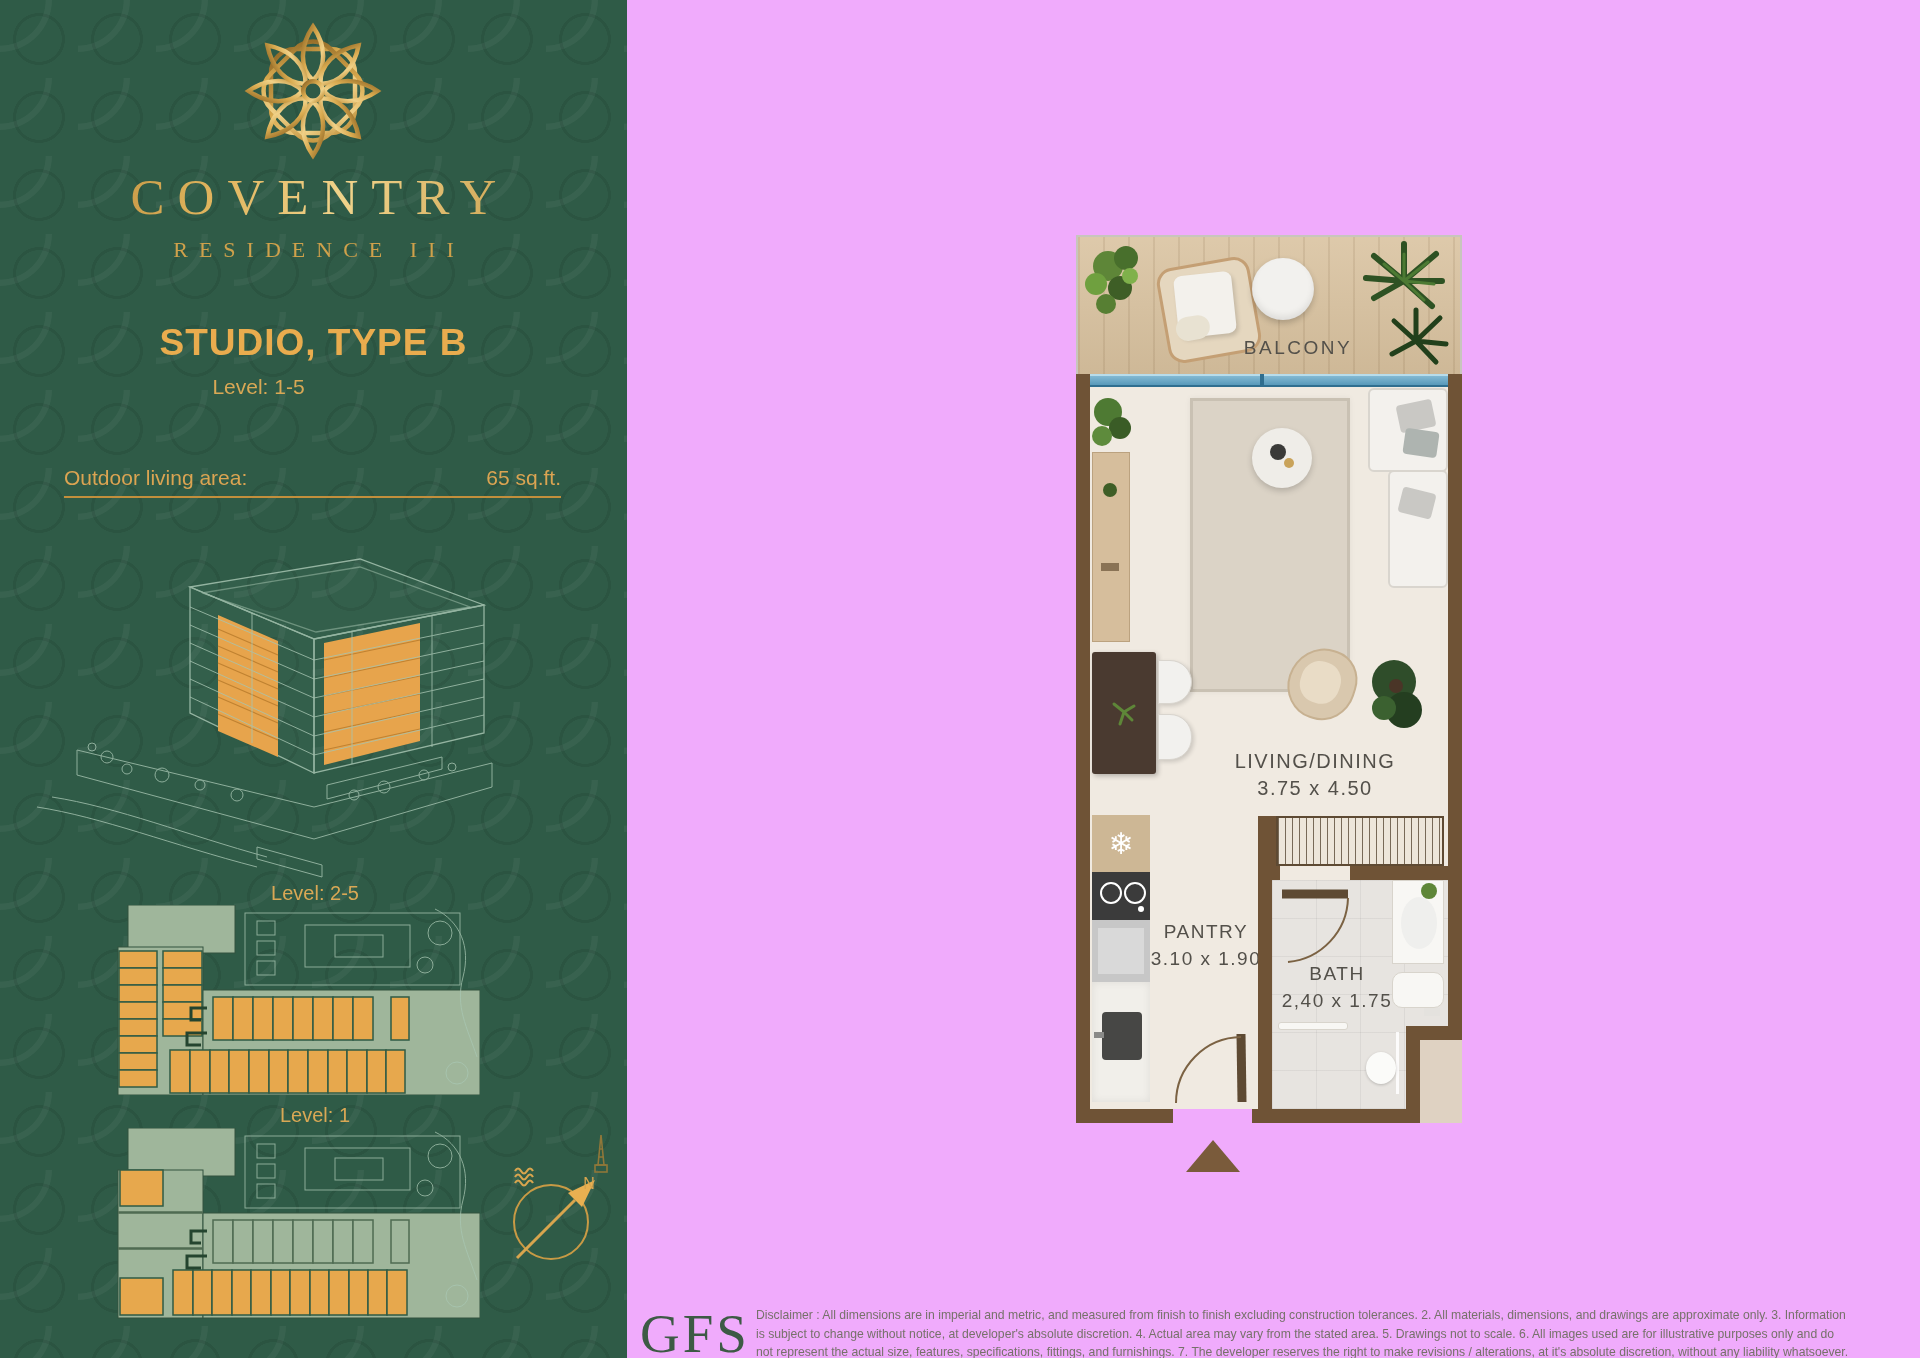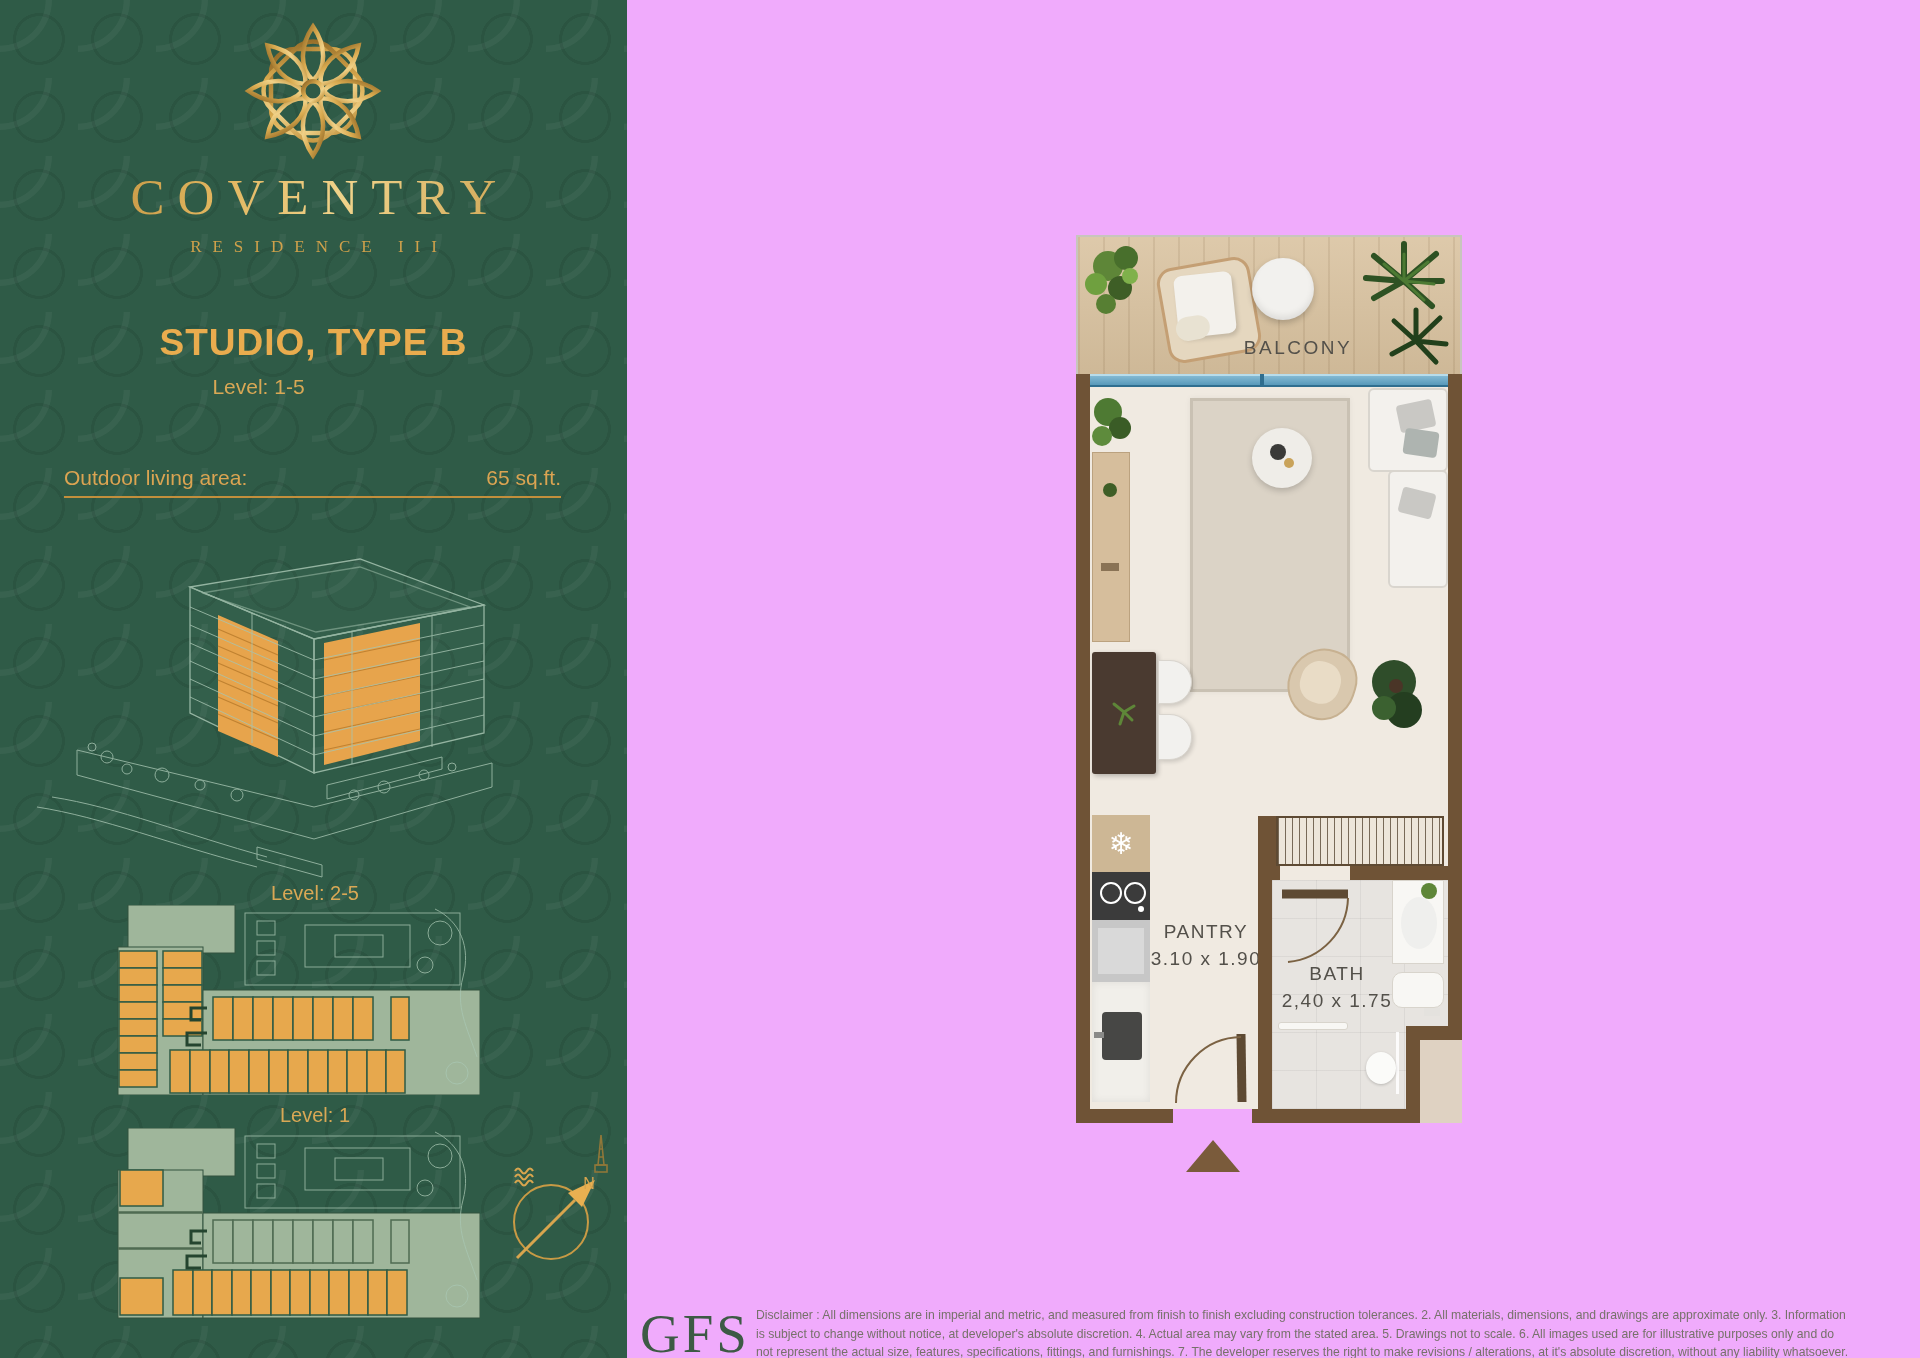--- a/index.html
+++ b/index.html
@@ -11,21 +11,21 @@
     background-color:#2F5B47;
     background-image:
       radial-gradient(circle farthest-side at 50% 50%, transparent 58%, rgba(0,0,0,.08) 59%, rgba(0,0,0,.08) 66%, transparent 67%),
       radial-gradient(circle farthest-side at 0% 0%, transparent 58%, rgba(255,255,255,.045) 59%, rgba(255,255,255,.045) 66%, transparent 67%);
     background-size:78px 78px;}
   .brand-name{left:0;top:168px;width:627px;text-align:center;
     font-family:"Liberation Serif",serif;font-size:51px;letter-spacing:13px;text-indent:13px;
     color:#D8A74F;background:linear-gradient(100deg,#a97a2c,#e2b65f 35%,#f0d38b 55%,#bb8a33);
     -webkit-background-clip:text;background-clip:text;-webkit-text-fill-color:transparent;}
   .brand-sub{left:0;top:237px;width:627px;text-align:center;
-    font-family:"Liberation Serif",serif;font-size:17px;letter-spacing:11px;text-indent:11px;color:#CFA14B;}
+    font-family:"Liberation Serif",serif;font-size:22px;letter-spacing:11px;text-indent:11px;color:#CFA14B;}
   .unit-title{left:0;top:322px;width:627px;text-align:center;font-weight:bold;
     font-size:37px;letter-spacing:1px;color:#E9AC4E;}
   .unit-level{left:0;top:375px;width:517px;text-align:center;font-size:21px;color:#D9A855;}
   .area-row{position:absolute;left:64px;width:497px;display:flex;justify-content:space-between;
     font-size:21px;color:#DBA452;border-bottom:2px solid #C28F3C;padding-bottom:6px;}
   .lvl-label{position:absolute;width:180px;text-align:center;font-size:20px;color:#D9A855;}
   
   .content-bg{left:627px;top:0;width:1293px;height:1358px;background:#f0abfc;padding-left:32px;}
   .balcony{left:1076px;top:235px;width:386px;height:140px;background:#D9C29F;
     background-image:repeating-linear-gradient(90deg, rgba(95,65,30,.10) 0 2px, transparent 2px 25px),
@@ -331,20 +331,24 @@
       </div>
 
       <div class="abs" style="left:1092px;top:652px;width:64px;height:122px;background:#4A3A30;border-radius:3px;box-shadow:2px 2px 5px rgba(0,0,0,.25)">
         <svg class="abs" style="left:16px;top:44px" width="32" height="32" viewBox="0 0 32 32">
             <path d="M16,16 L6,8 M16,16 L26,10 M16,16 L12,28 M16,16 L24,24" stroke="#5E8638" stroke-width="3" stroke-linecap="round"></path>
           </svg>
       </div>
       <div class="abs" style="left:1158px;top:660px;width:34px;height:44px;background:#F2F1EE;border:1px solid #D9D5CE;border-radius:0 22px 22px 0;box-sizing:border-box;box-shadow:2px 2px 4px rgba(0,0,0,.15)"></div>
       <div class="abs" style="left:1158px;top:714px;width:34px;height:46px;background:#F2F1EE;border:1px solid #D9D5CE;border-radius:0 22px 22px 0;box-sizing:border-box;box-shadow:2px 2px 4px rgba(0,0,0,.15)"></div>
 
+      <div class="abs room-label" style="left:1205px;top:748px;width:220px">
+        <div>LIVING/DINING</div>
+        <div>3.75 x 4.50</div>
+      </div>
 
       <div class="abs wall" style="left:1258px;top:816px;width:18px;height:64px"></div>
       <div class="abs wardrobe"></div>
 
       <div class="abs" style="left:1092px;top:815px;width:58px;height:57px;background:#CDB795;color:#fff;font-size:30px;line-height:57px;text-align:center">❄</div>
       <div class="abs" style="left:1092px;top:872px;width:58px;height:48px;background:#3B3B3B">
         <div class="abs" style="left:8px;top:10px;width:18px;height:18px;border:2px solid #fff;border-radius:50%"></div>
         <div class="abs" style="left:32px;top:10px;width:18px;height:18px;border:2px solid #fff;border-radius:50%"></div>
         <div class="abs" style="left:46px;top:34px;width:6px;height:6px;background:#fff;border-radius:50%"></div>
       </div>

